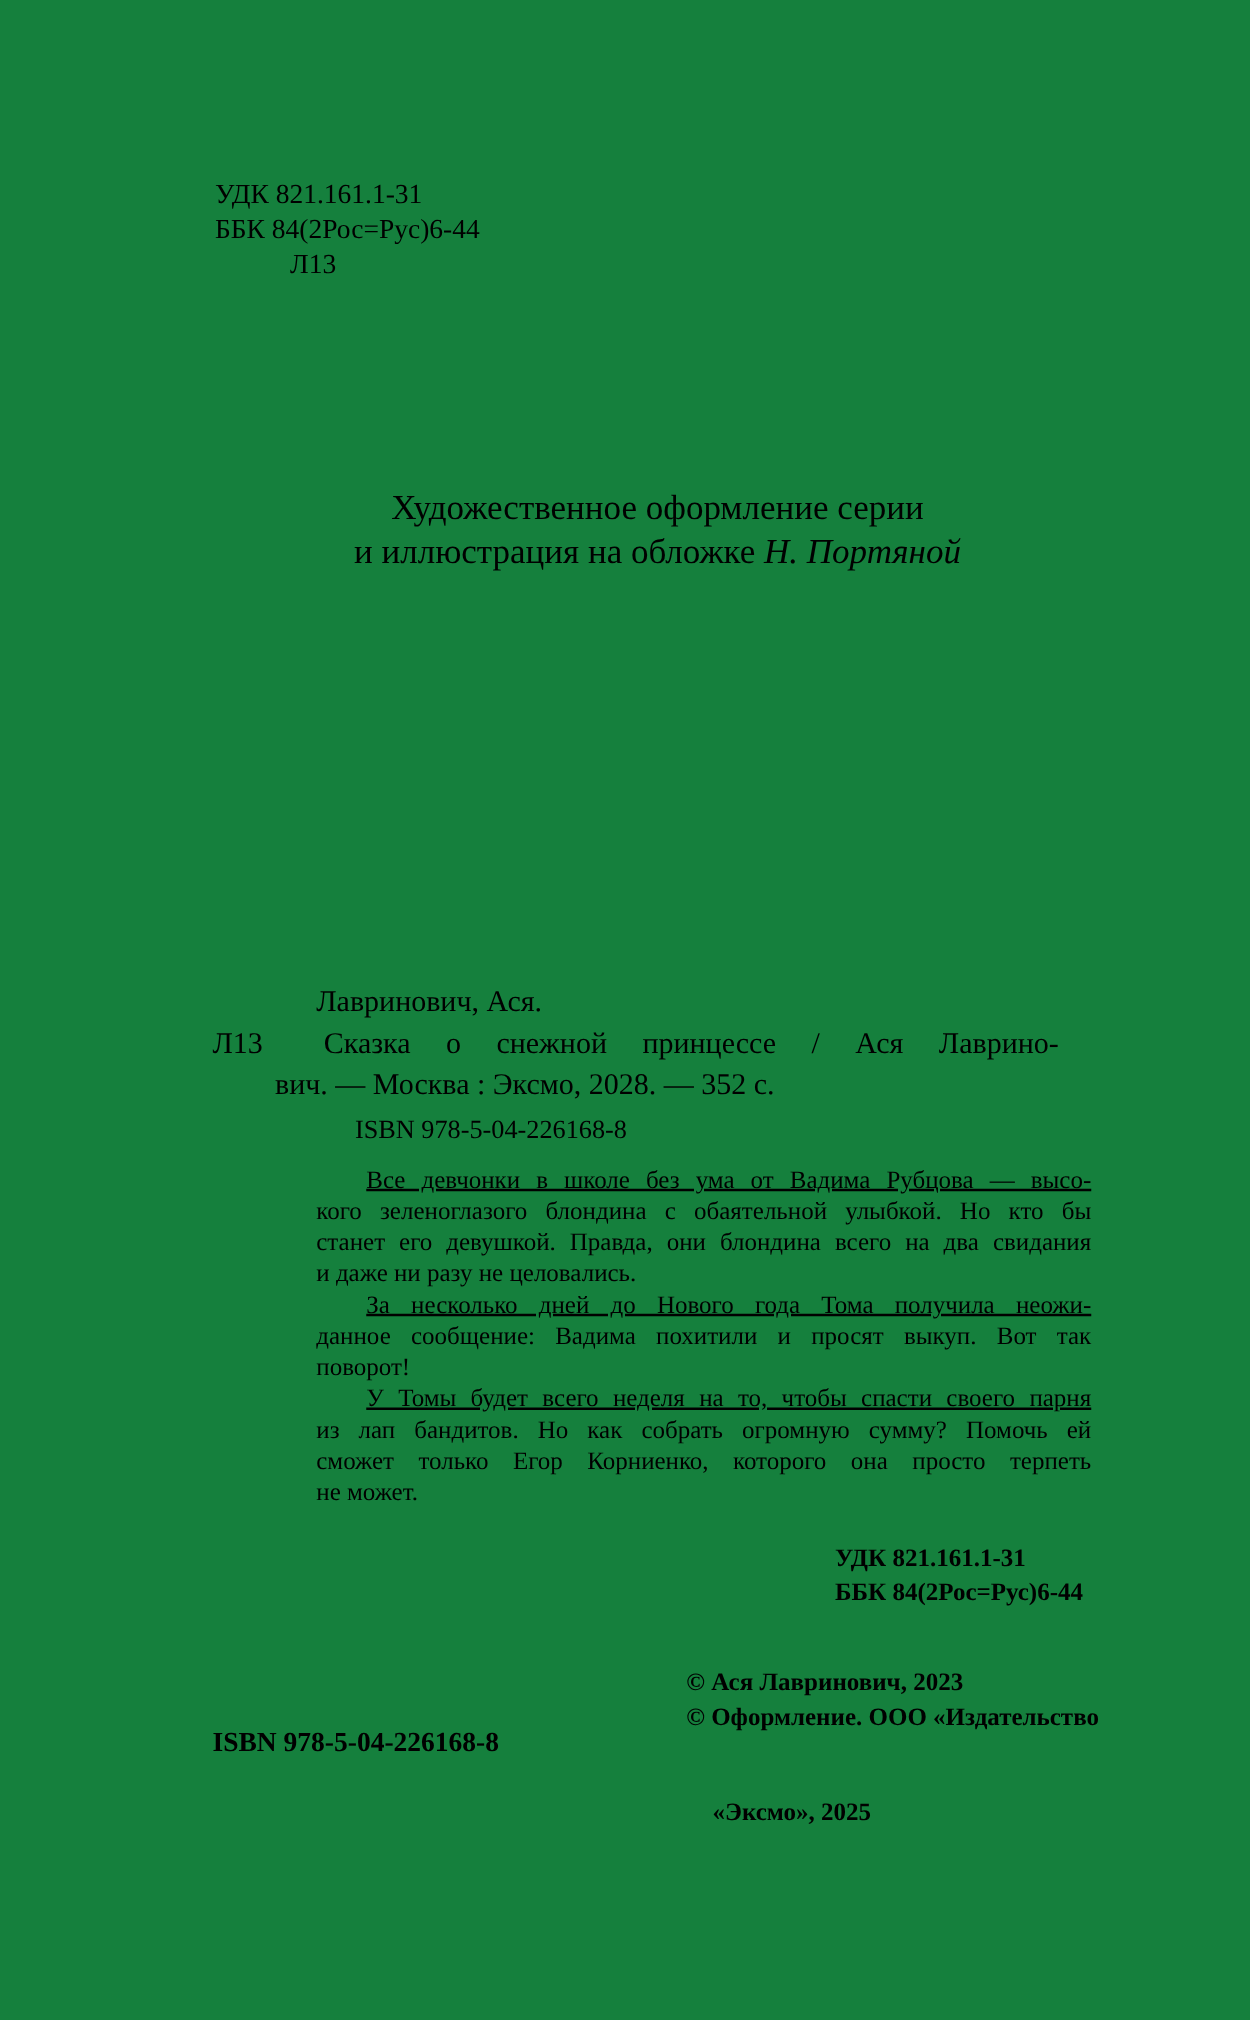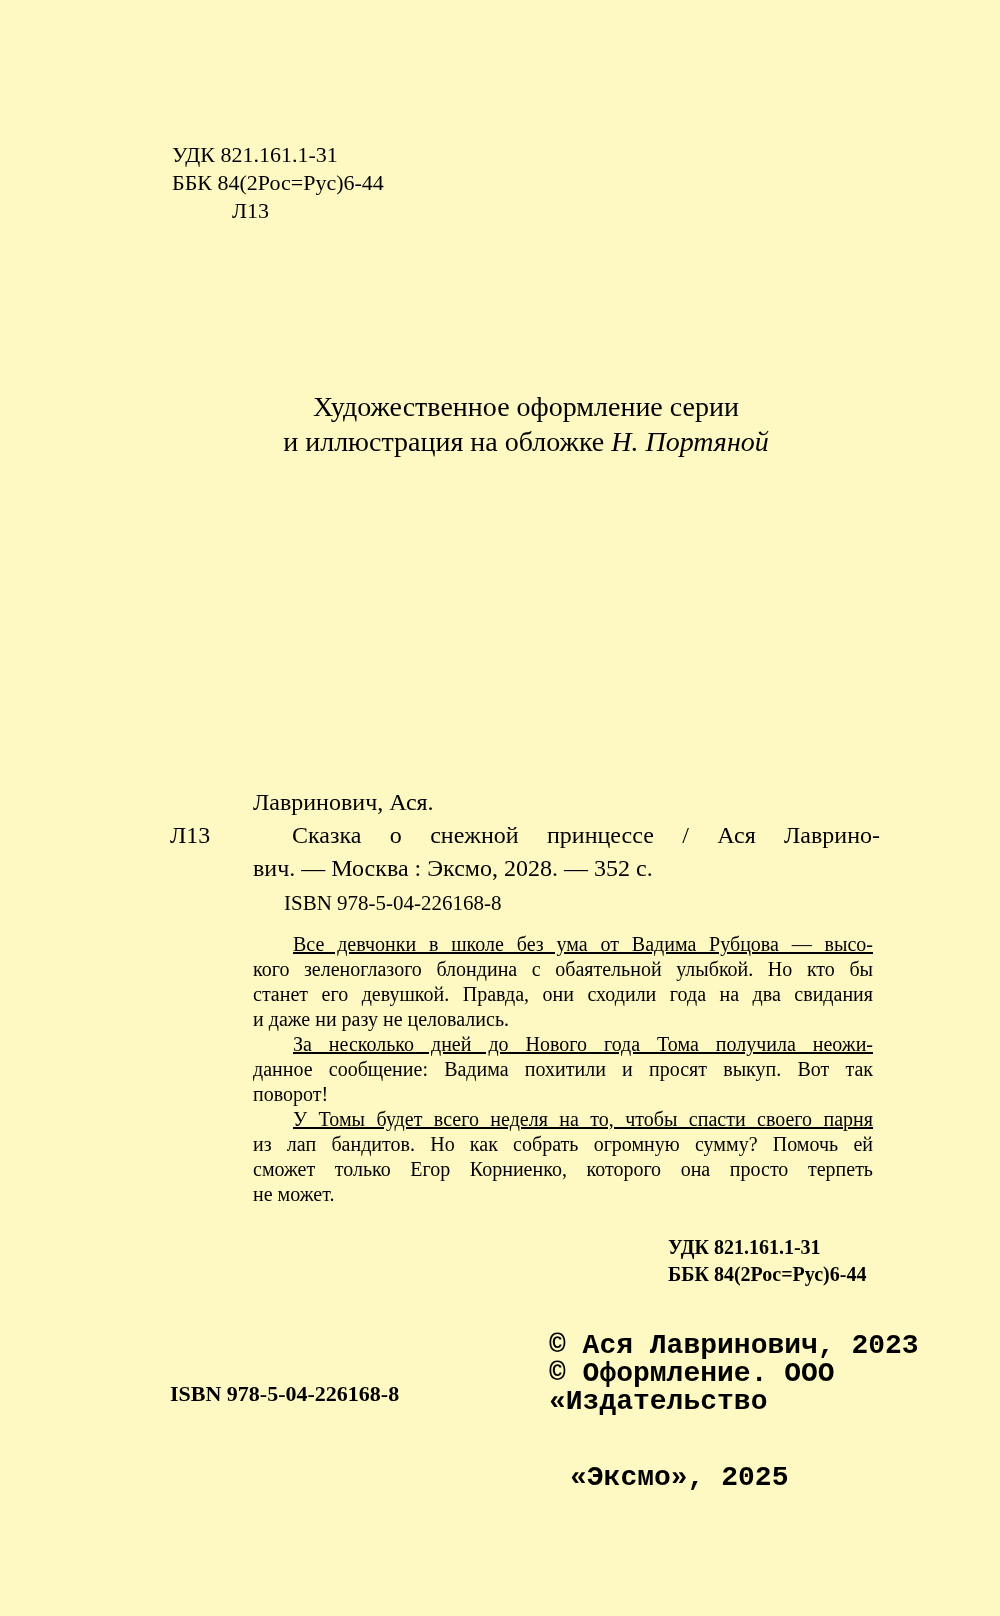--- a/index.html
+++ b/index.html
@@ -1,20 +1,20 @@
 <!DOCTYPE html>
 <html lang="ru"><head>
 <meta charset="utf-8">
 <style>
   html,body{margin:0;padding:0;background:#e9e9e9;}
   .page{
     position:relative;
     width:1000px;height:1616px;
     margin:0 auto;
-    background:#fef9c3;
+    background:#15803d;
     color:#000000;
     font-family:"Liberation Serif","DejaVu Serif",serif;
     overflow:hidden;
   }
   
   .top-codes{
     position:absolute;left:172px;top:141px;
     font-size:22px;line-height:28px;
   }
   .top-codes .sign{padding-left:60px;}
@@ -27,21 +27,21 @@
   .design-note .it{font-style:italic;margin-top:12px;}
 
   
   .card{
     position:absolute;left:170px;top:786px;width:712px;
     font-size:24px;line-height:33px;
   }
   .card .author{margin-left:83px;font-weight:normal;}
   .card .row{position:relative;}
   .card .sign{position:absolute;left:0;top:0;}
-  .card .body-line{margin-left:83px;width:627px;white-space:nowrap;}
+  .card .body-line{margin-left:50px;width:627px;white-space:nowrap;}
   .card .ind{text-indent:39px;}
 
   
   .annotation{
     position:absolute;left:253px;top:888px;width:620px;
     font-size:20px;line-height:25px;
   }
   .annotation .isbn{
     font-size:21px;line-height:30px;
     padding-left:31px;margin-bottom:14px;
@@ -56,21 +56,21 @@
     font-size:20px;line-height:27px;font-weight:bold;
   }
 
   
   .footer-isbn{
     position:absolute;left:170px;top:1381px;
     font-size:22px;font-weight:bold;line-height:26px;
   }
   .copyright{
     position:absolute;left:549px;top:1332px;
-    font-size:28px;line-height:28px;font-weight:bold;font-family:Liberation Mono, monospace;
+    font-size:20px;line-height:28px;font-weight:bold;
   }
   .copyright .cont{padding-left:21px;margin-top:48px;}
 </style>
 </head>
 <body>
 
 <div class="page">
 
   <div class="top-codes">
     <div>УДК 821.161.1-31</div>
@@ -92,21 +92,21 @@
       <span class="sign">Л13</span>
       <div class="body-line ind jl">Сказка о снежной принцессе / Ася Лаврино-</div>
     </div>
     <div class="body-line">вич. — Москва : Эксмо, 2028. — 352 с.</div>
   </div>
 
   <div class="annotation">
     <div class="isbn">ISBN 978-5-04-226168-8</div>
     <div class="ln jl ind">Все девчонки в школе без ума от Вадима Рубцова — высо-</div>
     <div class="ln jl">кого зеленоглазого блондина с обаятельной улыбкой. Но кто бы</div>
-    <div class="ln jl">станет его девушкой. Правда, они сходили года на два свидания</div>
+    <div class="ln jl">станет его девушкой. Правда, они блондина всего на два свидания</div>
     <div class="ln">и даже ни разу не целовались.</div>
     <div class="ln jl ind">За несколько дней до Нового года Тома получила неожи-</div>
     <div class="ln jl">данное сообщение: Вадима похитили и просят выкуп. Вот так</div>
     <div class="ln">поворот!</div>
     <div class="ln jl ind">У Томы будет всего неделя на то, чтобы спасти своего парня</div>
     <div class="ln jl">из лап бандитов. Но как собрать огромную сумму? Помочь ей</div>
     <div class="ln jl">сможет только Егор Корниенко, которого она просто терпеть</div>
     <div class="ln">не может.</div>
   </div>
 

